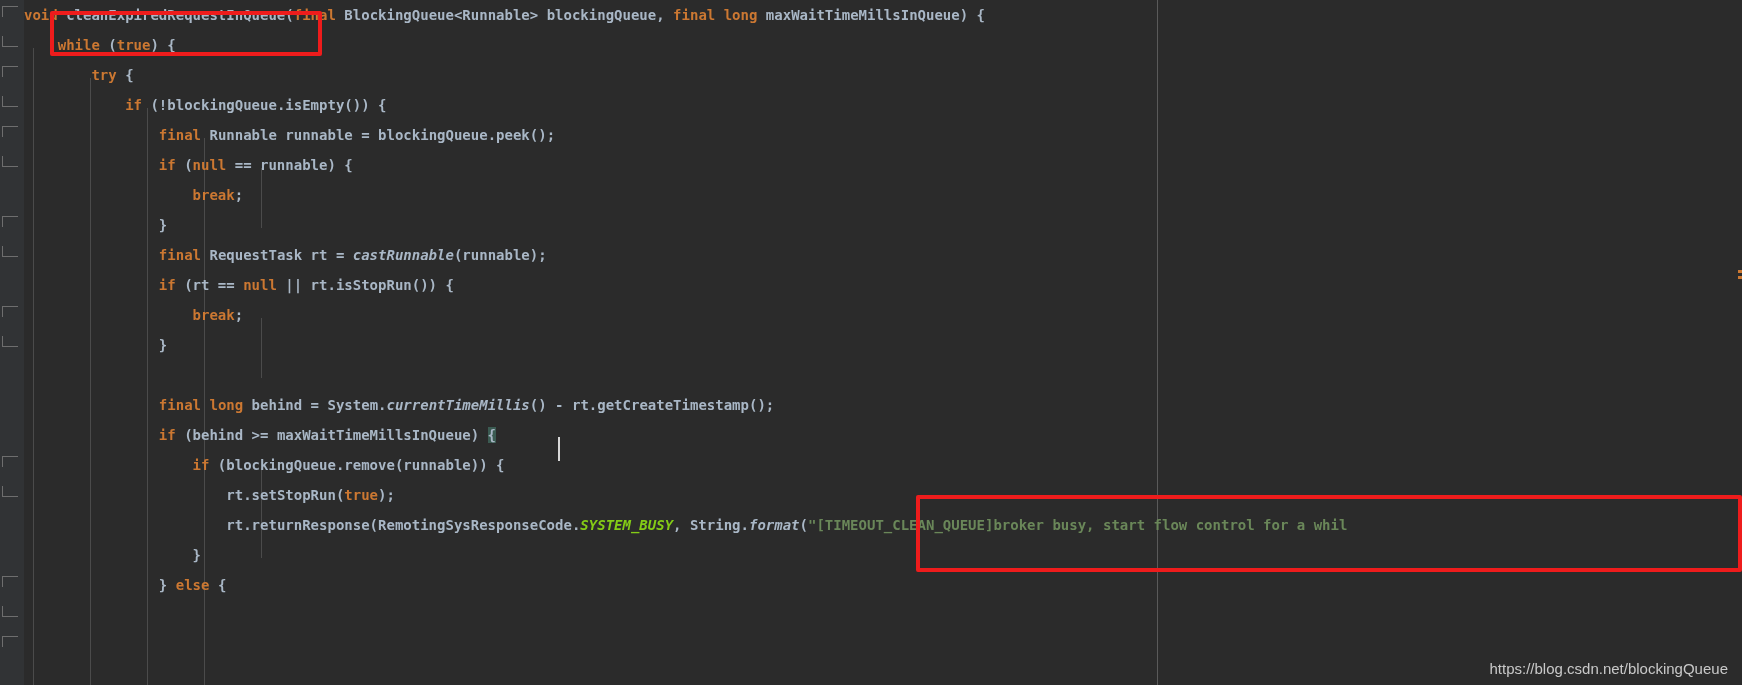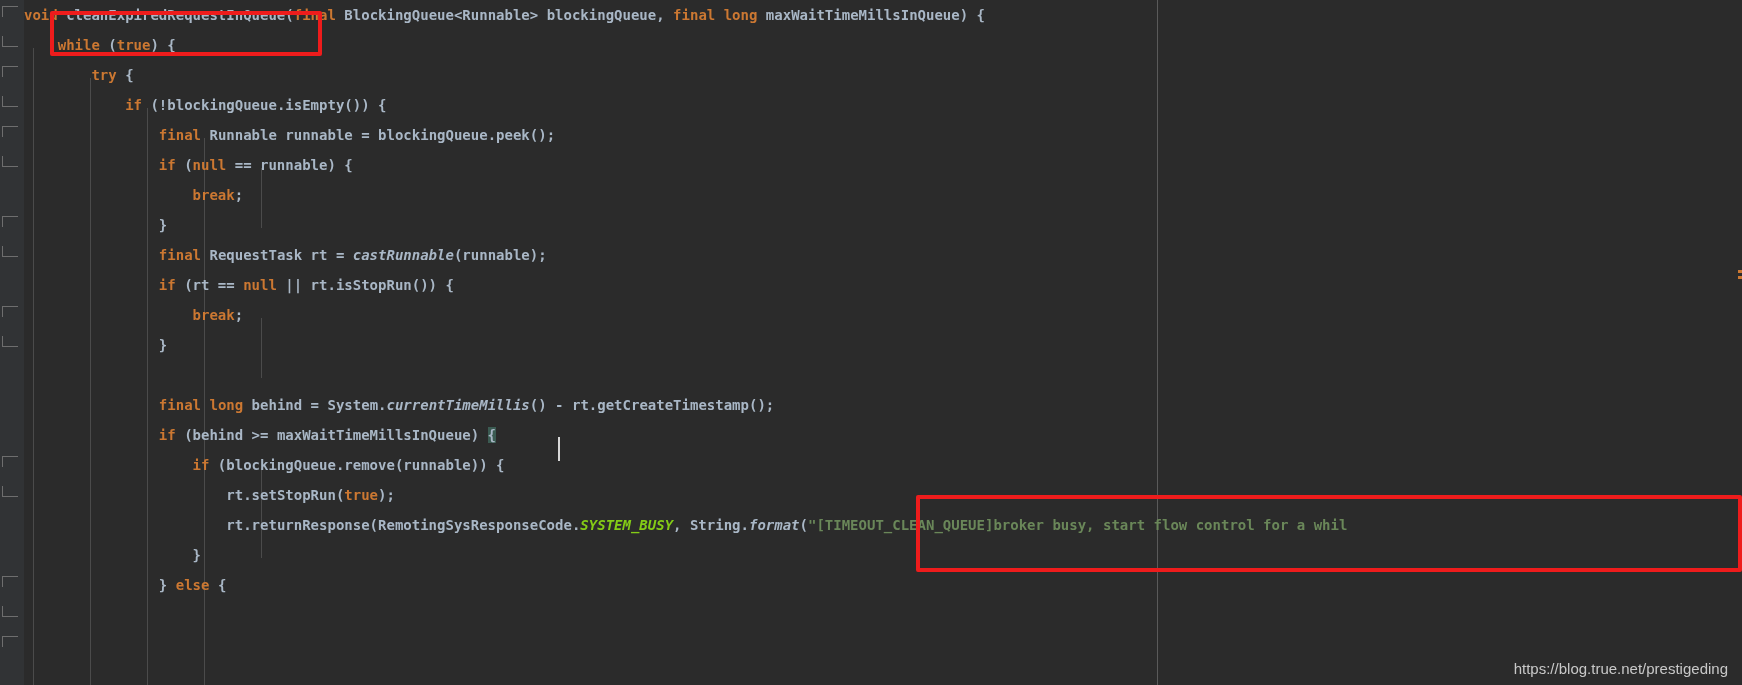--- a/index.html
+++ b/index.html
@@ -208,15 +208,15 @@
   <div id="scroll-track">
       <div class="scroll-mark" style="top: 270px; background: rgb(204, 120, 50);"></div>
       <div class="scroll-mark" style="top: 276px; background: rgb(204, 120, 50);"></div>
     </div>
 
   <div id="annot-layer">
       <div class="annot-box" style="left: 50px; top: 11px; width: 272px; height: 45px; border-color: rgb(238, 28, 28);"></div>
       <div class="annot-box" style="left: 916px; top: 495px; width: 826px; height: 77px; border-color: rgb(238, 28, 28);"></div>
     </div>
 
-  <div id="watermark">https://blog.true.net/prestigeding</div>
+  <div id="watermark">https://blog.csdn.net/blockingQueue</div>
 
 </div>
 
 </body></html>

